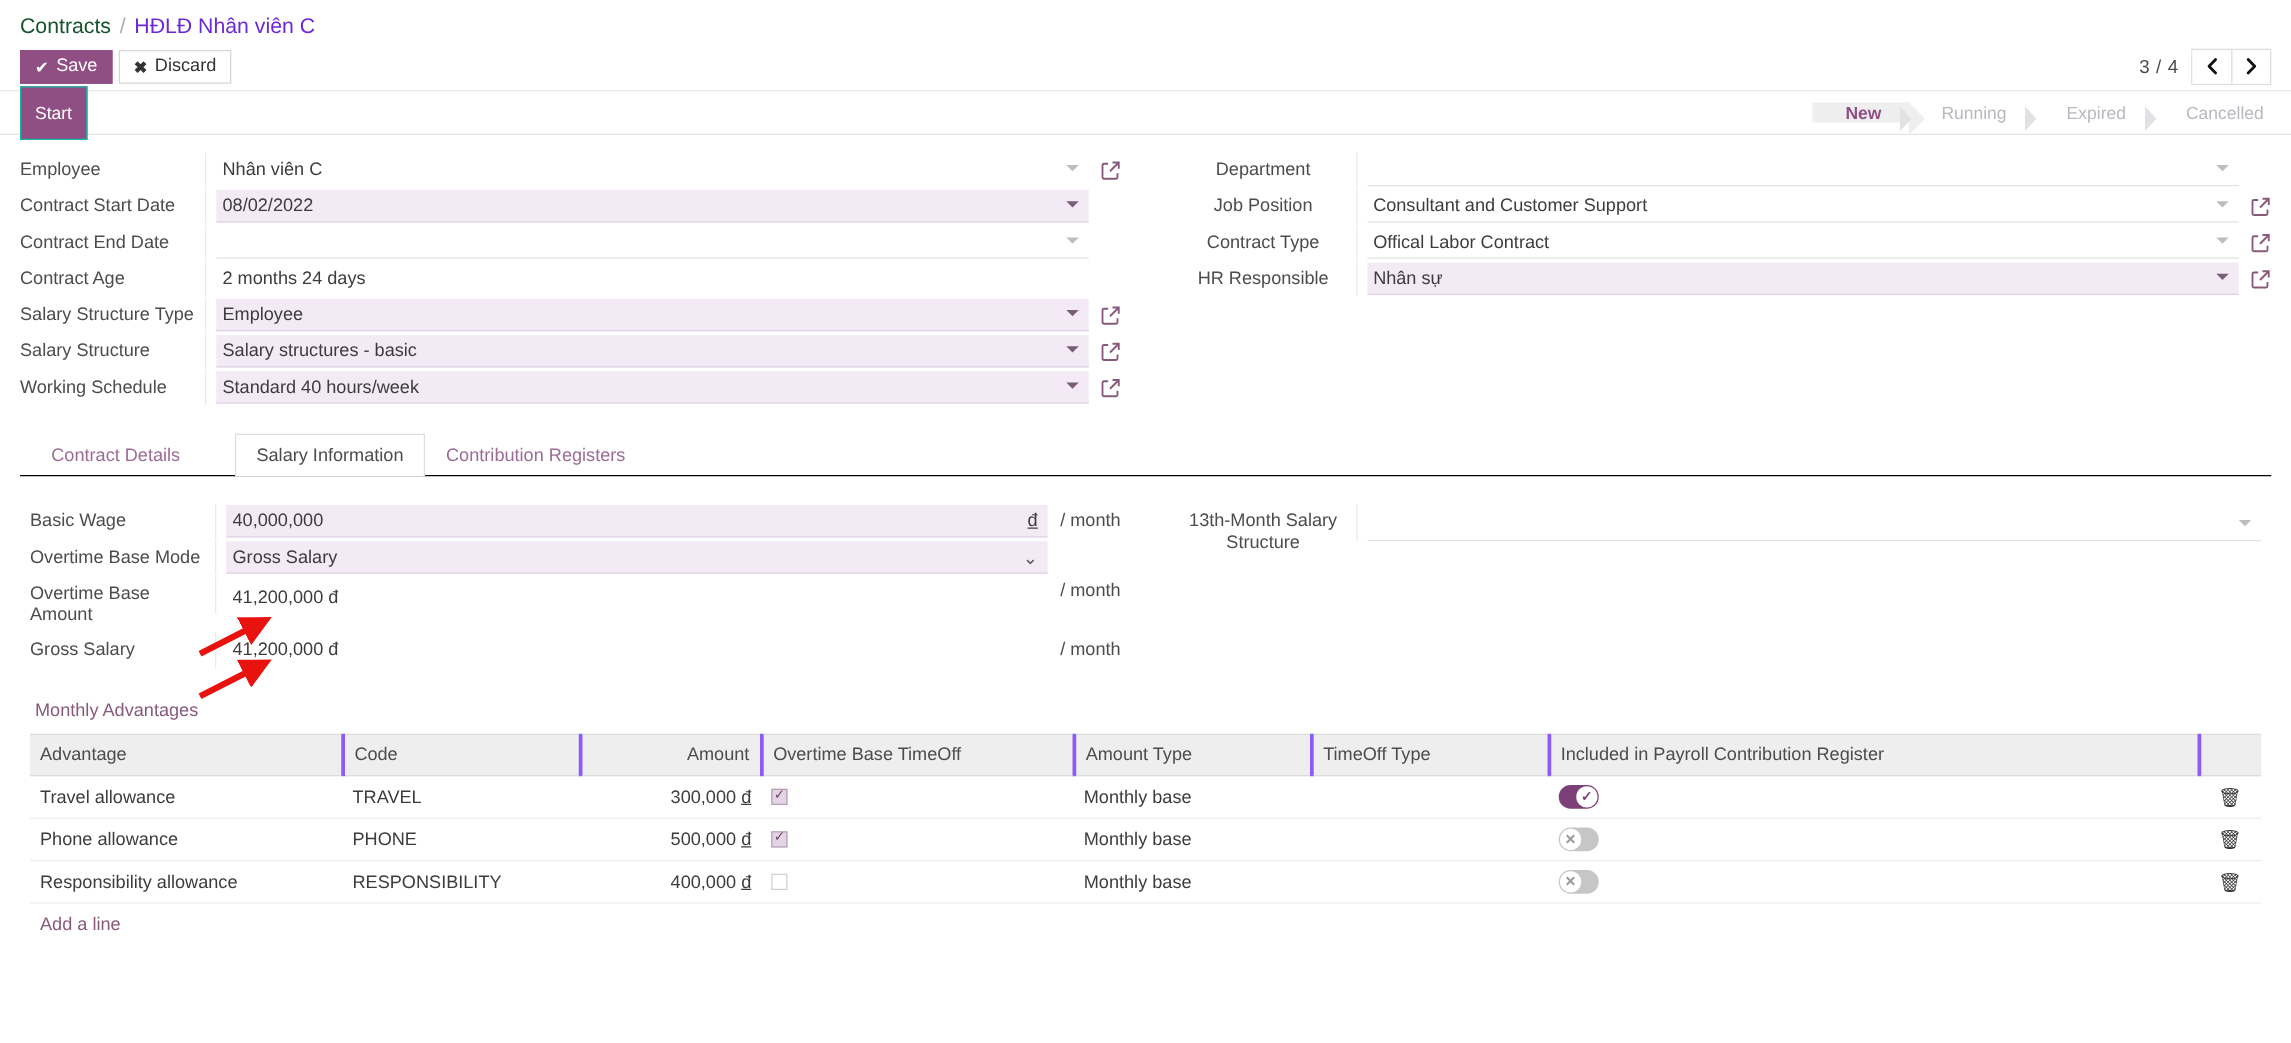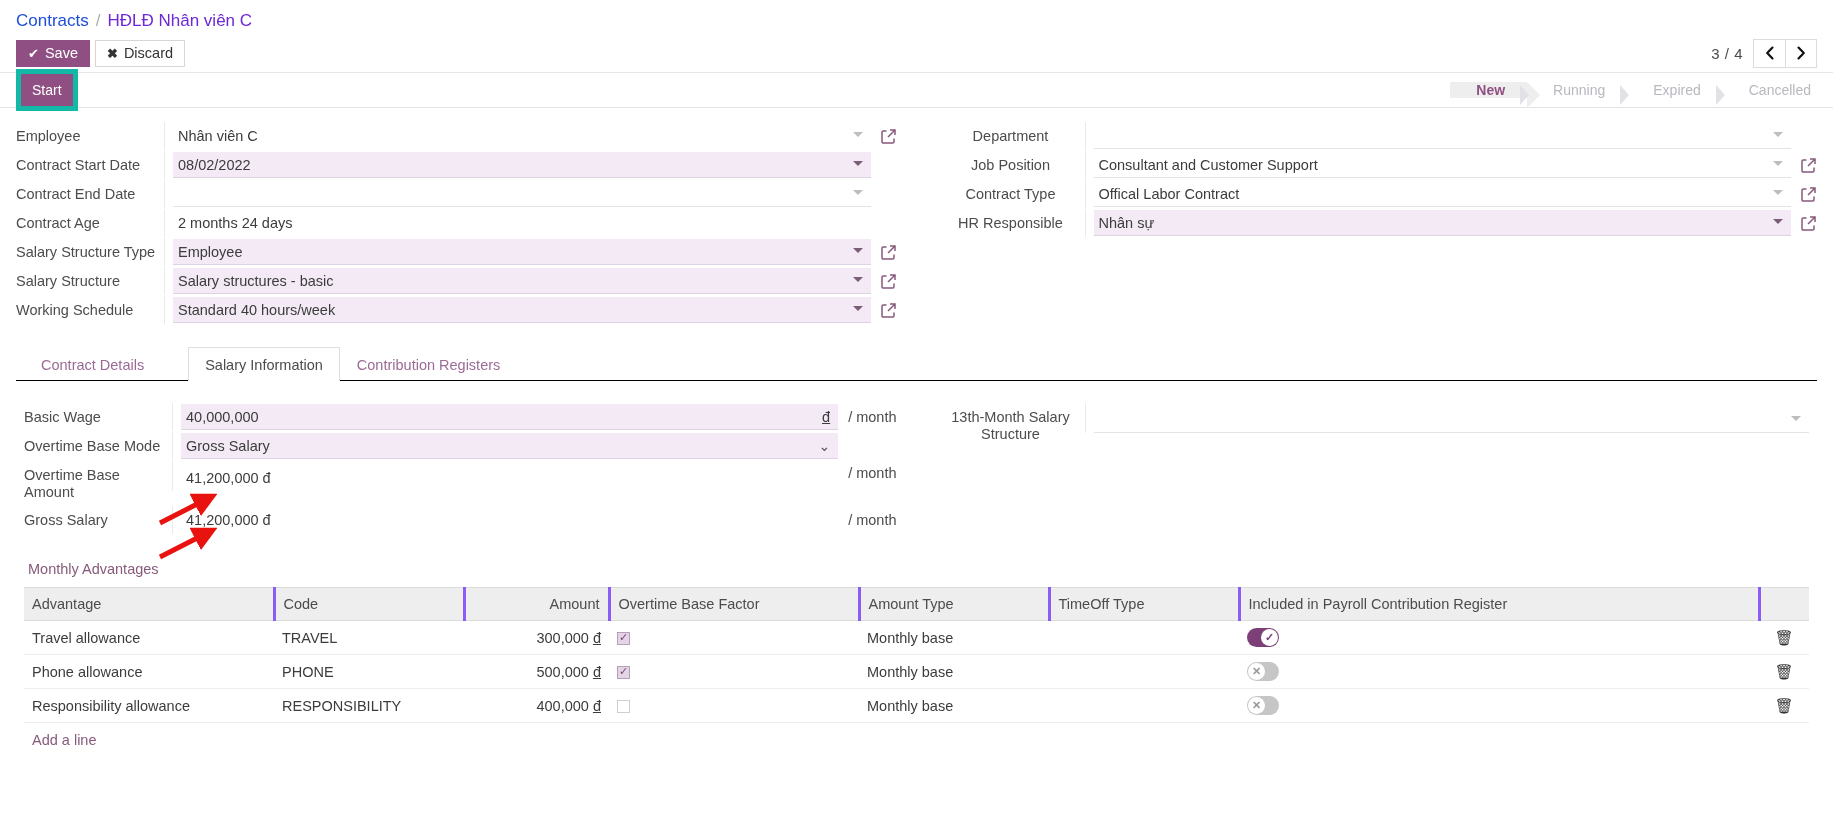--- a/index.html
+++ b/index.html
@@ -13,21 +13,21 @@
     color: #4c4c4c;
   }
   .app { position: relative; width: 1833px; height: 834px; background:#fff; }
 
   
   .breadcrumb-bar {
     height: 34px; padding: 8px 0 0 16px;
     display: flex; align-items: center;
     font-size: 17px;
   }
-  .bc-root { color: #1d4ed8; font-weight: 400; }
+  .bc-root { color: #14532d; font-weight: 400; }
   .bc-sep { color: #adadad; margin: 0 7px; }
   .bc-current { color: #6d28d9; }
 
   
   .control-bar {
     height: 38px; padding: 0 16px;
     display: flex; align-items: center; justify-content: space-between;
   }
   .btn-group { display: flex; align-items: center; }
   .btn {
@@ -56,23 +56,23 @@
   }
   .pager-btn + .pager-btn { border-left: 1px solid #dcdcdc; }
 
   
   .statusbar-row {
     border-top: 1px solid #e7e7e7;
     height: 35px; padding: 0 0 0 16px;
     display: flex; align-items: center; justify-content: space-between;
   }
   .btn-start {
-    height: 18px; padding: 16px 11px;
+    height: 43px; padding: 0 11px;
     background: #8f4f82; color: #fff;
-    border: 5px solid #14b8a6;
+    border: 1px solid #14b8a6;
     font-size: 14px; display:inline-flex; align-items:center;
     cursor: pointer;
   }
   .statusbar { display: flex; align-items: center; height: 26px; padding-right: 0; }
   .status-item {
     position: relative;
     display: flex; align-items: center;
     padding: 0 22px 0 26px;
     font-size: 14px; color: #b9b7c0;
     background: transparent;
@@ -531,21 +531,21 @@
 
         
         <div class="o2m-title">Monthly Advantages</div>
 
         <table class="o2m">
           <thead>
             <tr>
               <th style="width:250px">Advantage</th>
               <th style="width:190px">Code</th>
               <th class="num" style="width:145px">Amount</th>
-              <th style="width:250px">Overtime Base Factor</th>
+              <th style="width:250px">Overtime Base TimeOff</th>
               <th style="width:190px">Amount Type</th>
               <th style="width:190px">TimeOff Type</th>
               <th>Included in Payroll Contribution Register</th>
               <th style="width:50px;border-right:none;"></th>
             </tr>
           </thead>
           <tbody>
 
             <tr>
               <td>Travel allowance</td>

